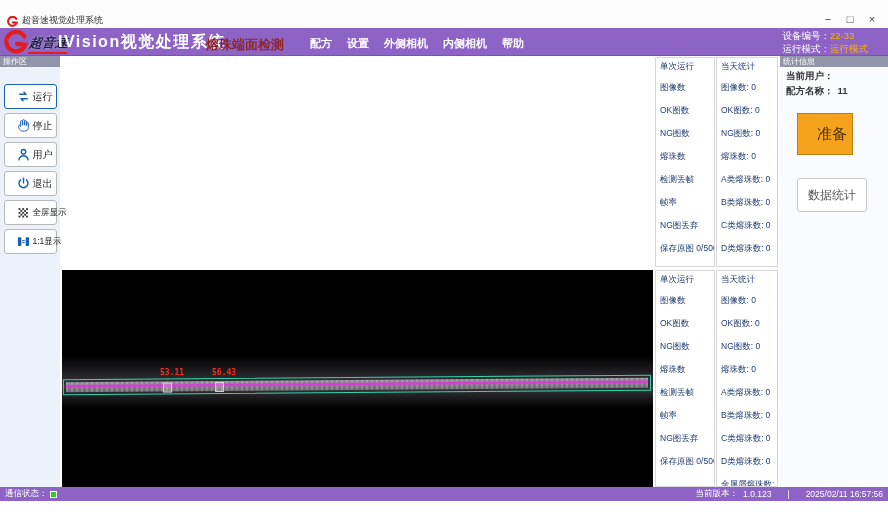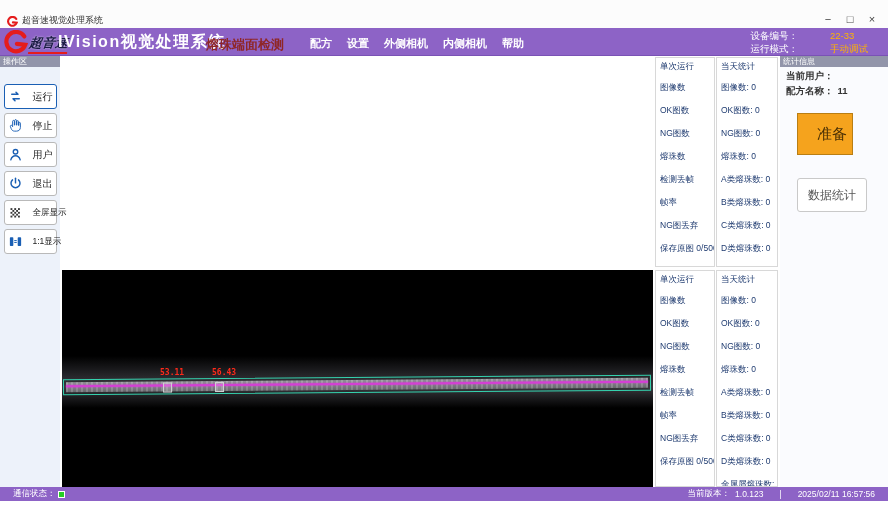--- a/index.html
+++ b/index.html
@@ -15,29 +15,29 @@
 
   
   .header { position:absolute; left:0; top:28px; width:888px; height:28px; background:#8d63c6; border-bottom:1px solid #7a52b5; }
   .logo-swirl { position:absolute; left:4px; top:2px; width:24px; height:24px; }
   .brand { position:absolute; left:29px; top:6px; font-size:13px; font-weight:bold; font-style:italic; color:#1c1c46; text-shadow:0 0 2px rgba(255,255,255,.7); border-bottom:2px solid #e51c1c; transform:skewX(-6deg); }
   .app-title { position:absolute; left:58px; top:4px; font-size:16px; font-weight:bold; color:#fff; letter-spacing:1.5px; }
   .app-subtitle { position:absolute; left:206px; top:8px; font-size:13px; font-weight:bold; color:#8f2626; }
   .menu { position:absolute; left:310px; bottom:4px; display:flex; gap:15px; }
   .menu-item { font-size:11px; font-weight:bold; color:#fff; cursor:pointer; white-space:nowrap; }
   .hdr-info { position:absolute; right:6px; top:1px; }
-  .hdr-row { display:flex; justify-content:flex-end; line-height:13px; font-size:9.5px;gap:32px; }
+  .hdr-row { display:flex; justify-content:flex-end; line-height:13px; font-size:9.5px; }
   .hl { color:#fff; }
   .hv { color:#ffb400; font-weight:normal; width:52px; text-align:left; }
 
   
   .sidebar { position:absolute; left:0; top:56px; width:60px; height:431px; background:#edf2fa; }
   .side-title { height:11px; background:#9295aa; color:#fff; font-size:8px; line-height:11px; padding-left:3px; }
   #side-btns { padding-top:17px; display:flex; flex-direction:column; gap:4px; align-items:center; }
-  .side-btn { width:53px; height:25px; background:#fff; border:1px solid #b9b9b9; border-radius:3px; display:flex; align-items:center; padding-left:3px; gap:10px; cursor:pointer; }
+  .side-btn { width:53px; height:25px; background:#fff; border:1px solid #b9b9b9; border-radius:3px; display:flex; align-items:center; padding-left:11px; gap:2px; cursor:pointer; }
   .side-btn.primary { border:1.5px solid #1a5fb4; }
   .side-btn .icon, .side-btn .icon svg { width:15px; height:15px; flex:none; display:block; }
   .side-btn .lbl { font-size:10px; color:#222; white-space:nowrap; }
   .side-btn.small .lbl { font-size:8.5px; }
 
   
   .cam-panel { position:absolute; left:62px; width:591px; background:#000; overflow:hidden; }
   .cam1 { top:57px; height:210px; }
   .cam2 { top:270px; height:217px; }
   .band { position:absolute; left:0; width:100%; }
@@ -73,21 +73,21 @@
   .stats-row { font-size:8.5px; color:#1f3b70; line-height:17px; white-space:nowrap;margin-top:6px; }
 
   
   .info-panel { position:absolute; left:780px; top:56px; width:108px; height:431px; background:#fafbfe; }
   .ip-row { padding:3px 0 0 6px; font-size:9.5px; font-weight:bold; color:#333; line-height:12px; }
   .rv { margin-left:4px; }
   .prep-btn { position:absolute; left:17px; top:57px; width:56px; height:42px; background:#f5a31d; border:1px solid #b97e14; font-size:15px; color:#4a3005; font-family:inherit; cursor:pointer;padding-left:14px; }
   .dstat-btn { position:absolute; left:17px; top:122px; width:70px; height:34px; background:#fff; border:1px solid #c9c9c9; border-radius:3px; font-size:12px; color:#555; font-family:inherit; cursor:pointer; }
 
   
-  .status-bar { position:absolute; left:0; top:487px; width:888px; height:14px; background:#8d63c6; color:#fff; display:flex; align-items:center; padding:0 13px; font-size:8.5px; }
+  .status-bar { position:absolute; left:0; top:487px; width:888px; height:14px; background:#8d63c6; color:#fff; display:flex; align-items:center; padding:0 5px; font-size:8.5px; }
   .comm-dot { width:7px; height:7px; background:#26d026; border:1px solid #fff; margin-left:2px; }
   .sb-right { margin-left:auto; display:flex; align-items:center; }
   .sb-right .vval { margin-left:5px; }
   .sb-right .sep { margin:0 16px; }
 </style>
 </head>
 <body>
 
 <div id="app">
 
@@ -121,21 +121,21 @@
         <span class="menu-item">内侧相机</span>
         <span class="menu-item">帮助</span>
       </div>
     <div class="hdr-info">
       <div class="hdr-row">
         <span class="hl">设备编号：</span>
         <span class="hv">22-33</span>
       </div>
       <div class="hdr-row">
         <span class="hl">运行模式：</span>
-        <span class="hv">手动调试</span>
+        <span class="hv">运行模式</span>
       </div>
     </div>
   </div>
 
   <div class="sidebar">
     <div class="side-title">操作区</div>
     <div id="side-btns">
         <div class="side-btn primary">
           <span class="icon">
             <svg viewBox="0 0 24 24">

